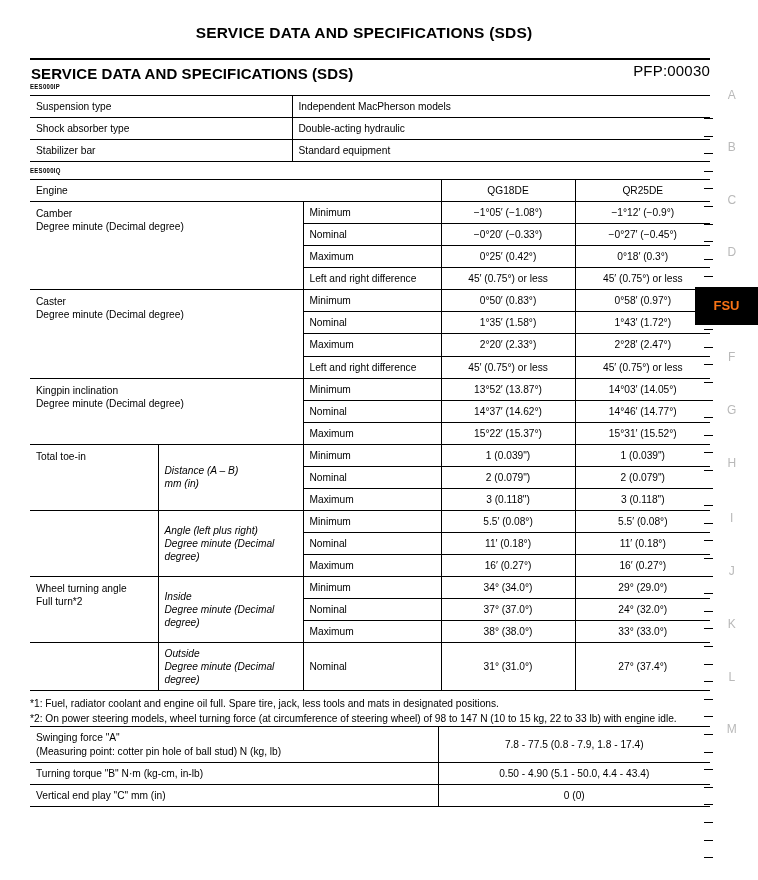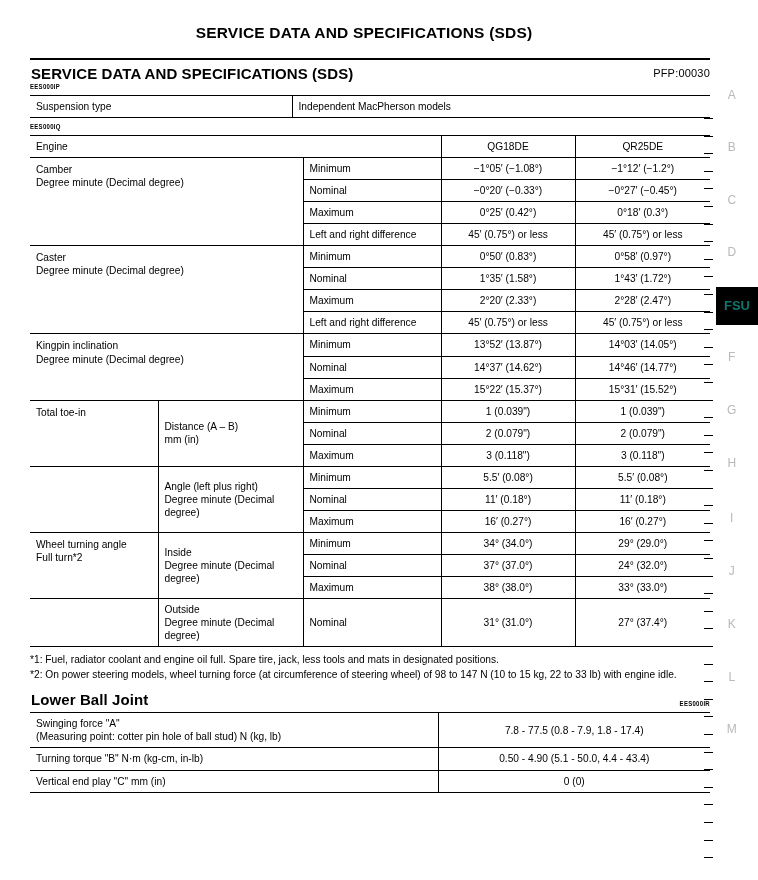--- a/index.html
+++ b/index.html
@@ -25,24 +25,24 @@
     position: absolute;
     right: 0;
     width: 52px;
     text-align: center;
     font-size: 12px;
     color: #b9b9b9;
     letter-spacing: .5px;
   }
   .tab-item.active {
     background: #000000;
-    color: #0f766e;
+    color: #f97316;
     font-weight: bold;
     font-size: 13px;
-    width: 42px;
+    width: 63px;
     height: 38px;
     line-height: 38px;
     text-align: center;
     letter-spacing: 0;
   }
   .tab-tick {
     position: absolute;
     right: 45px;
     width: 9px;
     height: 1px;
@@ -83,21 +83,21 @@
     padding: 5px 0 2px 1px;
     letter-spacing: .1px;
   }
   .sec-title-2 {
     font-size: 15px;
     font-weight: bold;
     padding: 3px 0 4px 1px;
     letter-spacing: .1px;
   }
   .pfp {
-    font-size: 11px;
+    font-size: 15px;
     color: #000;
     padding-bottom: 5px;
     letter-spacing: .2px;
   }
   .ees {
     font-size: 6px;
     font-weight: bold;
     color: #000;
     padding-bottom: 5px;
     letter-spacing: .3px;
@@ -122,21 +122,21 @@
   table.outer-hv td.vline { border-left: 0.9px solid #000; }
 
   .t-general td { height: 21px; }
 
   .t-align { border-top: 1.8px solid #000; border-bottom: 1.8px solid #000; }
   .t-align td { border-left: none; border-right: none; }
   .t-align td.vl { border-left: 0.9px solid #000; }
   .t-align td.nb { border-top: none; }
   .center { text-align: center; }
   .grp-cell { vertical-align: top; padding-top: 5px; }
-  .mid-cell { vertical-align: middle; }
+  .mid-cell { vertical-align: middle; font-style: italic; }
 
   .t-ball { border-top: 1.8px solid #000; border-bottom: 1.8px solid #000; }
   .t-ball td { border-left: none; border-right: none; }
   .t-ball td.vl { border-left: 0.9px solid #000; }
 
   .notes {
     font-size: 10.2px;
     line-height: 1.48;
     margin-top: 5px;
     width: 690px;
@@ -224,20 +224,28 @@
     <table class="outer-hv t-general">
       <colgroup>
           <col style="width:262px">
           <col style="width:418px">
         </colgroup>
       <tbody id="general-body">
           <tr>
             <td>Suspension type</td>
             <td class="vline">Independent MacPherson models</td>
           </tr>
+          <tr>
+            <td>Shock absorber type</td>
+            <td class="vline">Double-acting hydraulic</td>
+          </tr>
+          <tr>
+            <td>Stabilizer bar</td>
+            <td class="vline">Standard equipment</td>
+          </tr>
         </tbody>
     </table>
 
     <div class="sec-head-row" style="margin-top:6px;">
       <div class="ees">EES000IQ</div>
     </div>
 
     <table class="t-align">
       <colgroup>
         <col style="width:128px">
@@ -249,21 +257,21 @@
       <tbody id="align-body">
           <tr>
             <td colspan="3">Engine</td>
             <td class="vl center">QG18DE</td>
             <td class="vl center">QR25DE</td>
           </tr>
           <tr>
             <td rowspan="4" class="grp-cell" colspan="2">Camber<br>Degree minute (Decimal degree)</td>
             <td class="vl" colspan="1">Minimum</td>
             <td class="vl center">−1°05′ (−1.08°)</td>
-            <td class="vl center">−1°12′ (−1.2°)</td>
+            <td class="vl center">−1°12′ (−0.9°)</td>
           </tr>
           <tr>
             <td class="vl" colspan="1">Nominal</td>
             <td class="vl center">−0°20′ (−0.33°)</td>
             <td class="vl center">−0°27′ (−0.45°)</td>
           </tr>
           <tr>
             <td class="vl" colspan="1">Maximum</td>
             <td class="vl center">0°25′ (0.42°)</td>
             <td class="vl center">0°18′ (0.3°)</td>
@@ -369,24 +377,20 @@
             <td class="vl center">27° (37.4°)</td>
           </tr>
         </tbody>
     </table>
 
     <div class="notes" id="notes-box">
         <div>*1: Fuel, radiator coolant and engine oil full. Spare tire, jack, less tools and mats in designated positions.</div>
         <div>*2: On power steering models, wheel turning force (at circumference of steering wheel) of 98 to 147 N (10 to 15 kg, 22 to 33 lb) with engine idle.</div>
       </div>
 
-    <div class="sec-head-row" style="margin-top:6px;">
-      <div class="sec-title-2">Lower Ball Joint</div>
-      <div class="ees">EES000IR</div>
-    </div>
 
     <table class="t-ball">
       <colgroup>
           <col style="width:408px">
           <col style="width:272px">
         </colgroup>
       <tbody id="ball-body">
           <tr>
             <td>Swinging force "A"<br>(Measuring point: cotter pin hole of ball stud)    N (kg, lb)</td>
             <td class="vl center">7.8 - 77.5 (0.8 - 7.9, 1.8 - 17.4)</td>

